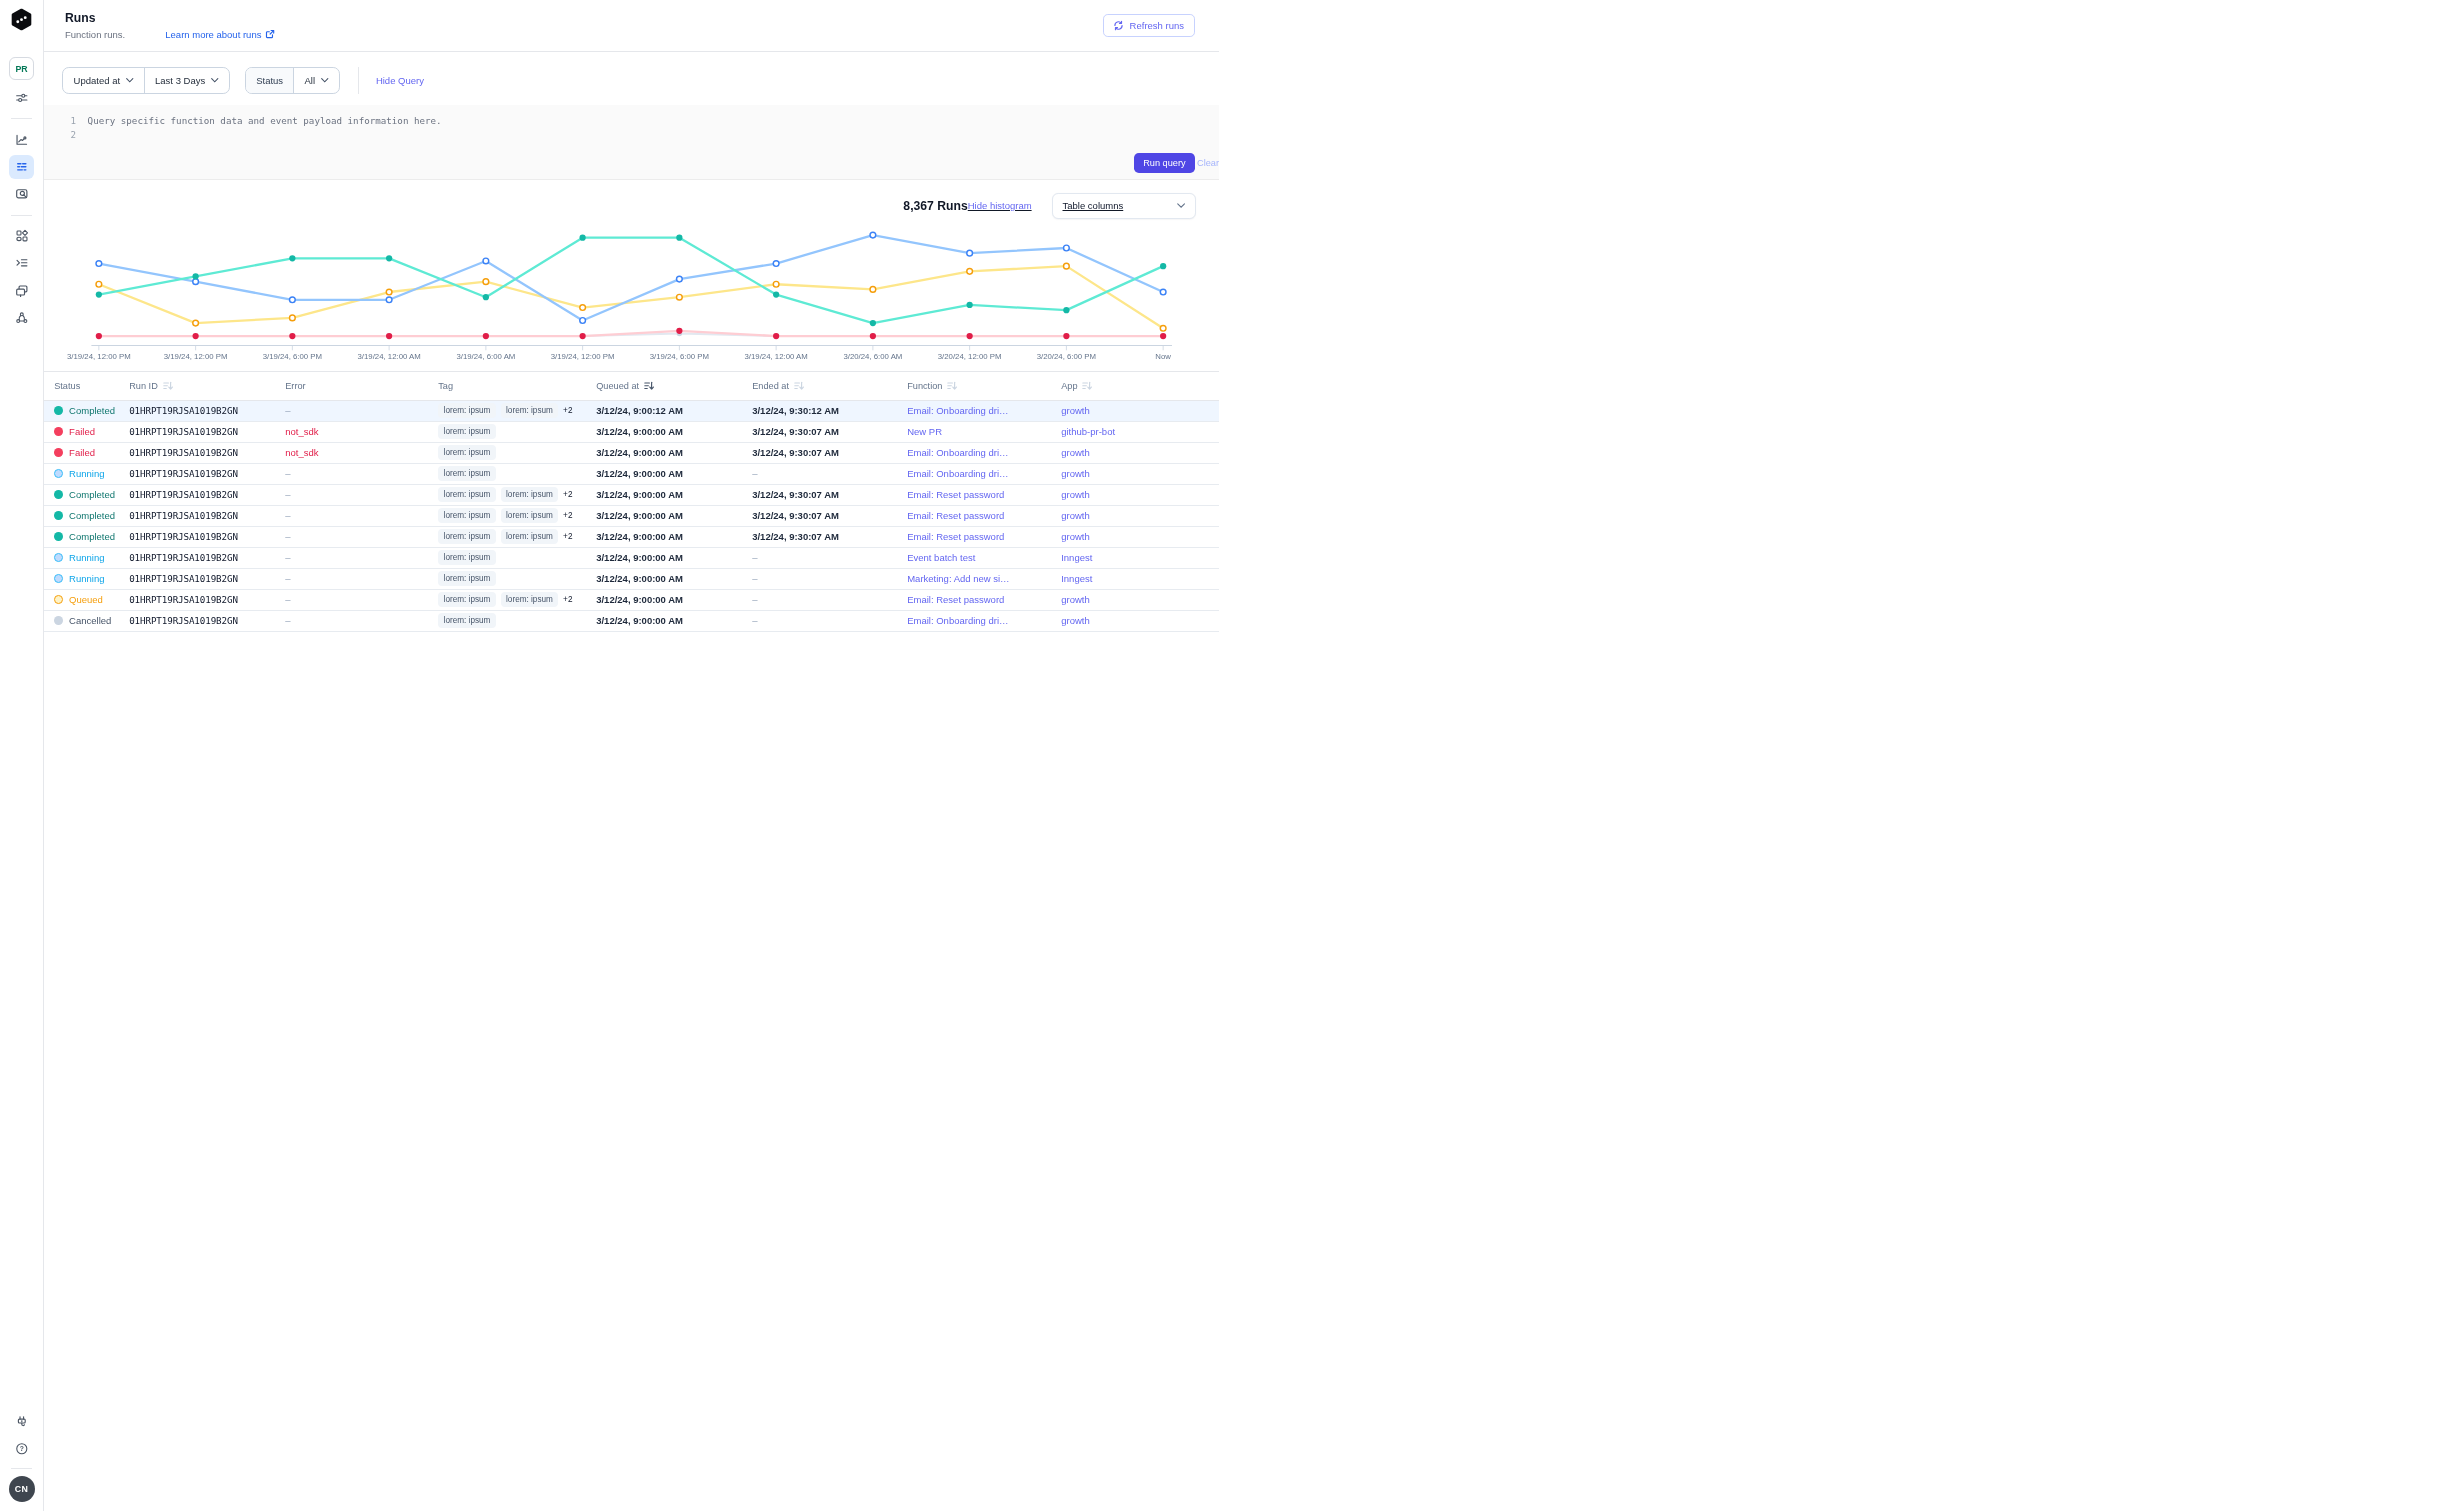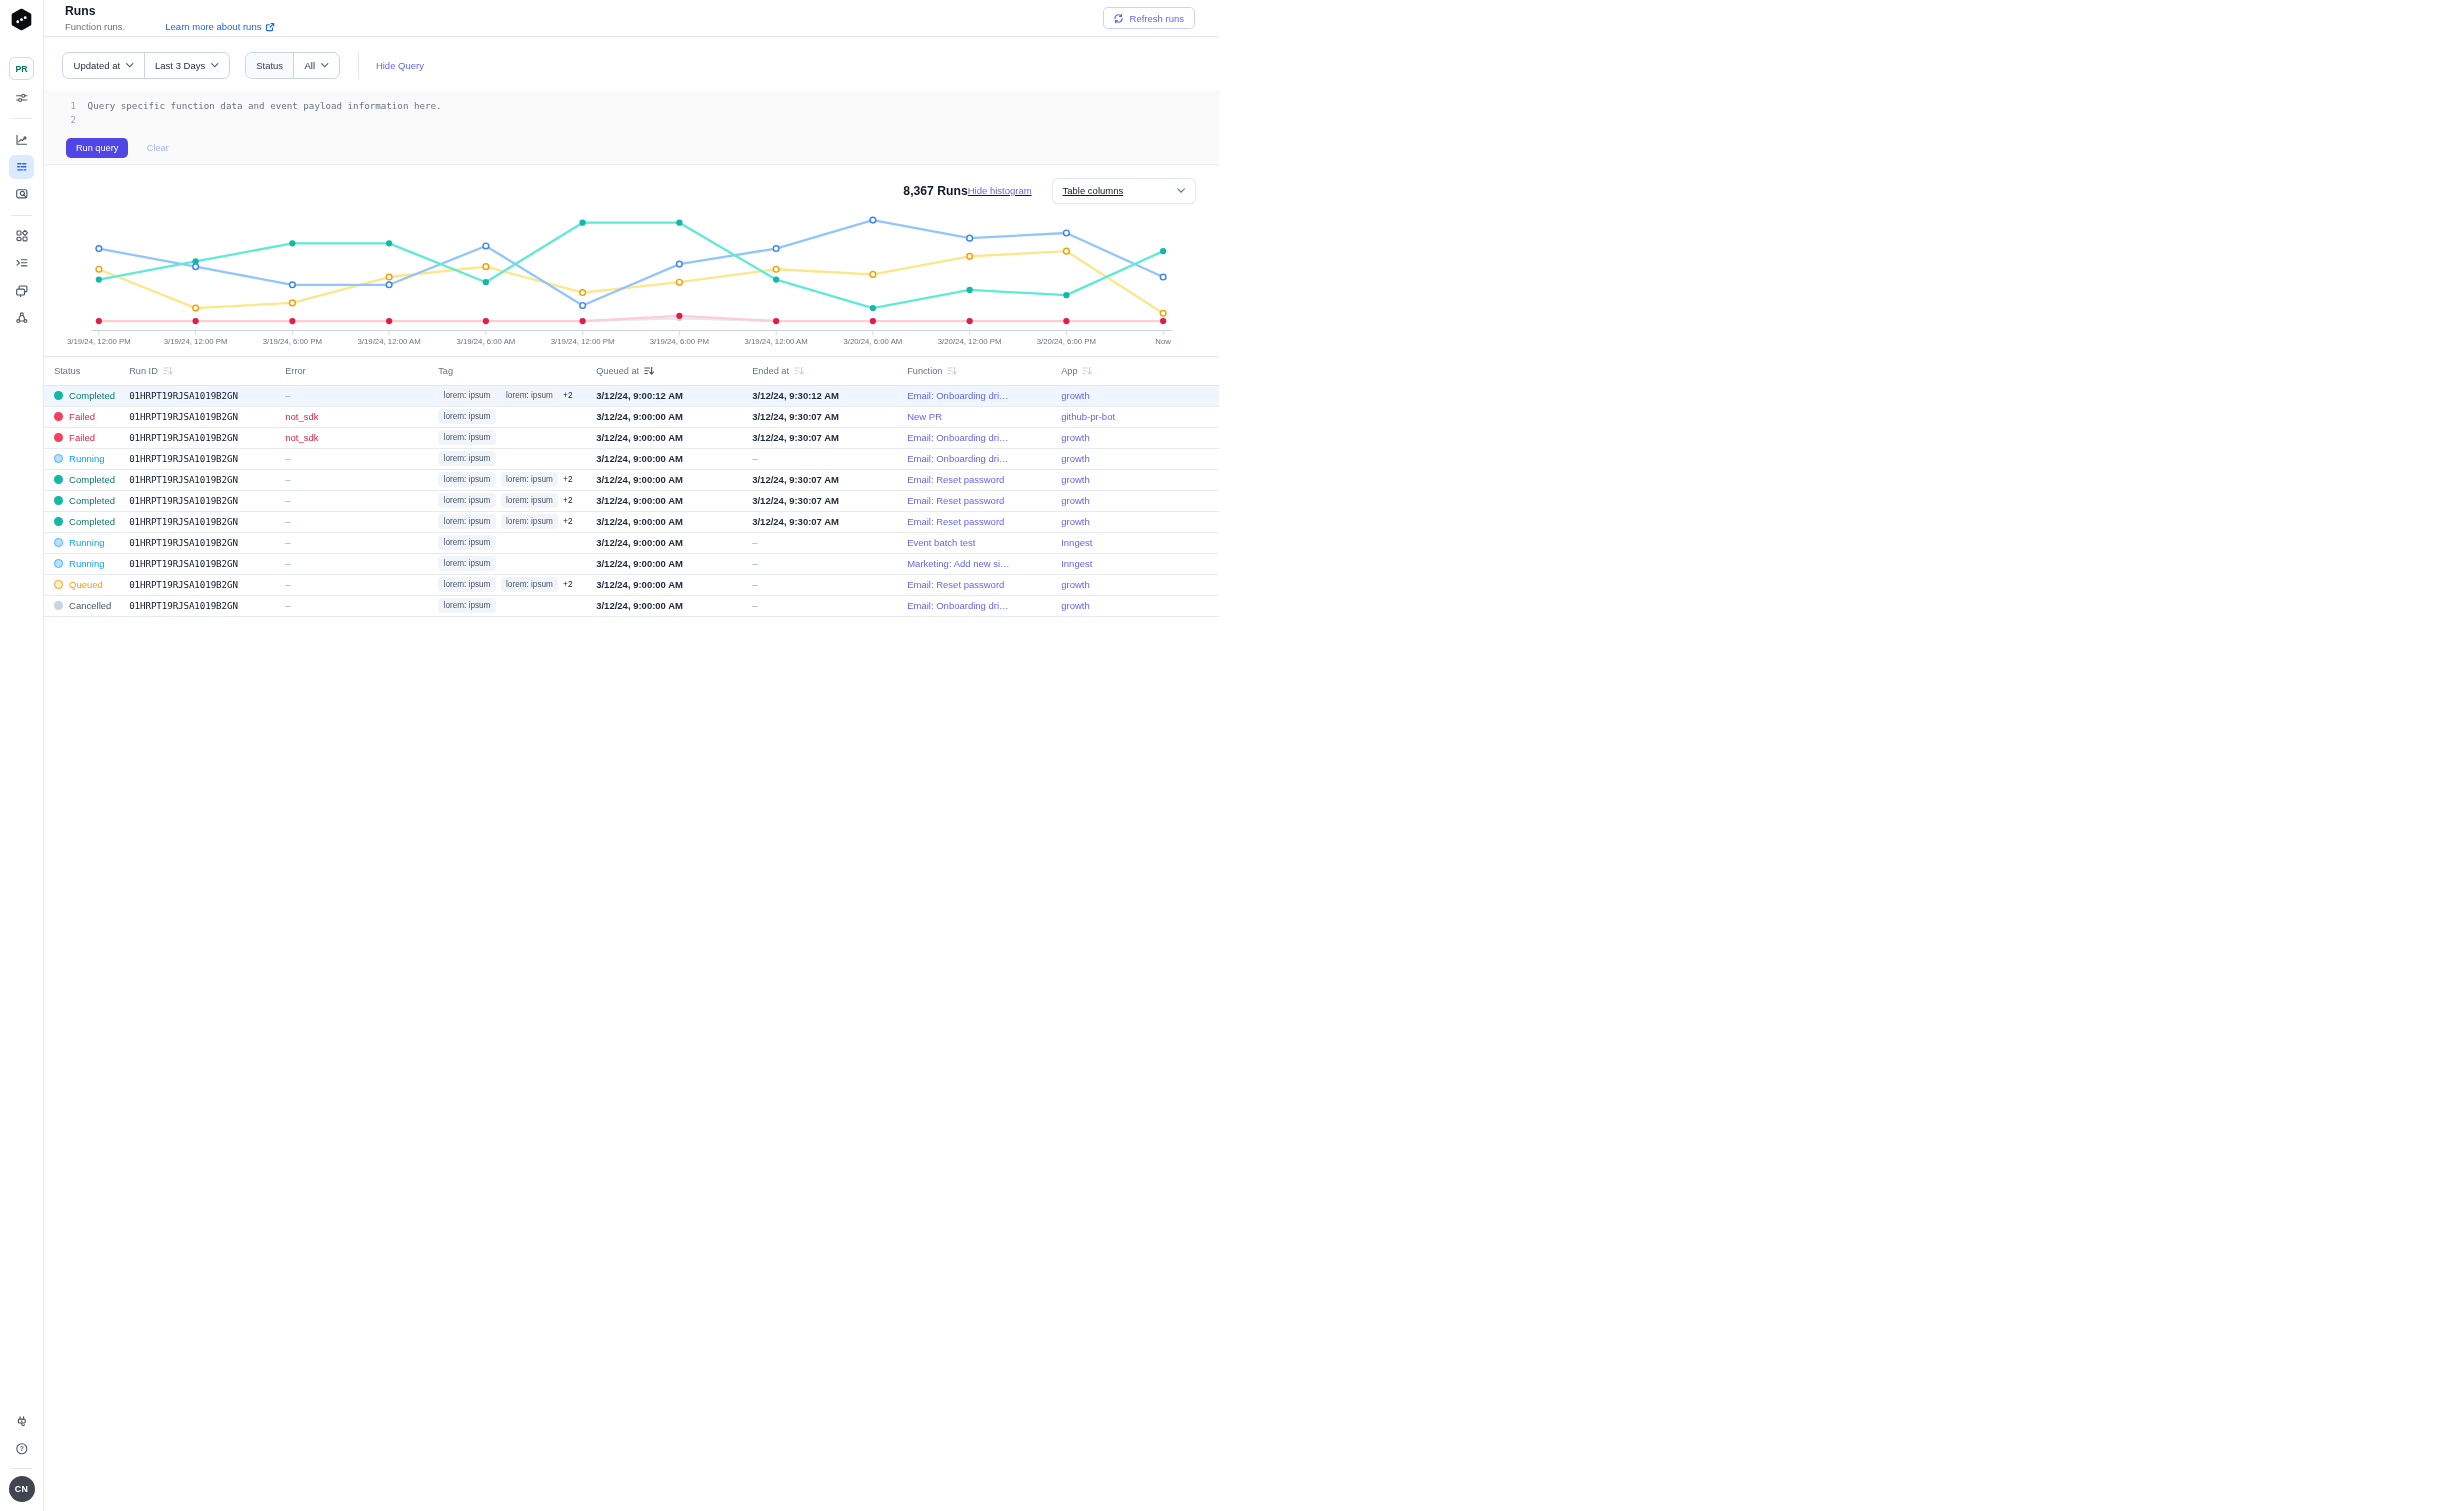--- a/index.html
+++ b/index.html
@@ -19,41 +19,41 @@
   .icon-btn.active { background:#dbeafe; }
   .s-icon { width:13.6px; height:13.6px; color:#4b5563; display:block; }
   .s-icon.blue { color:#2563eb; }
   .s-div { width:20.4px; border-top:0.7px solid #e5e7eb; margin:8.2px 0; }
   .mt8 { margin-top:5.4px; } .mt4 { margin-top:2.7px; }
   .s-bottom { margin-top:auto; display:flex; flex-direction:column; align-items:center; }
   .avatar { width:26px; height:26px; border-radius:50%; background:#3f464f; color:#fff;
     display:flex; align-items:center; justify-content:center; font-size:8.8px; font-weight:600; letter-spacing:0.3px; cursor:pointer; margin:6.8px 0 9.5px; }
   
   .main { margin-left:44px; }
-  .page-header { height:37px; border-bottom:0.7px solid #e5e7eb; display:flex; align-items:center; justify-content:space-between; padding:0 24.5px 0 21px; }
+  .page-header { height:52px; border-bottom:0.7px solid #e5e7eb; display:flex; align-items:center; justify-content:space-between; padding:0 24.5px 0 21px; }
   .page-title { font-size:12.2px; font-weight:700; color:#111827; line-height:1.25; }
   .page-sub { font-size:9.5px; color:#6b7280; margin-top:2px; display:flex; align-items:center; gap:4.1px; }
   .link-blue { color:#2563eb; cursor:pointer; text-decoration:none; display:inline-flex; align-items:center; gap:3.4px;margin-left:36px; }
   .btn-outline { display:flex; align-items:center; gap:5.4px; border:0.7px solid #c7d2fe; background:#fff; color:#6366f1;
     font-size:9.5px; font-weight:500; border-radius:4.8px; padding:4.8px 9.5px; cursor:pointer; font-family:inherit; }
   
   .filter-row { height:53px; display:flex; align-items:center; padding:4.1px 0 0 18.4px; gap:0; }
   .seg-group { display:flex; align-items:stretch; border:0.7px solid #cbd5e1; border-radius:6.8px; background:#fff; overflow:hidden; height:27px; }
   .seg { display:flex; align-items:center; gap:6.1px; padding:0 10.2px; font-size:9.5px; color:#1f2937; cursor:pointer; }
   .seg + .seg { border-left:0.7px solid #cbd5e1; }
   .seg.label { background:#f8fafc; color:#334155; cursor:default; }
   .filter-gap { width:15px; }
   .v-div { width:0.7px; height:27px; background:#e5e7eb; margin:0 17.7px; }
   .link-indigo { color:#6366f1; font-size:9.5px; font-weight:500; cursor:pointer; text-decoration:none; }
   
   .query-section { background:#fafafa; border-bottom:0.7px solid #ececec; height:75px; padding:8.8px 0 0 0; }
   .q-line { display:flex; font-family:"DejaVu Sans Mono", monospace; font-size:9.2px; line-height:14.3px; }
   .q-num { width:32px; text-align:right; color:#9aa3af; flex:none; }
   .q-text { margin-left:11.6px; color:#6b7280; white-space:pre; }
-  .q-actions { display:flex; align-items:center; gap:19px; margin:10.2px 0 0 22.4px; }
+  .q-actions { display:flex; align-items:center; gap:2px; margin:10.2px 0 0 22.4px;justify-content:flex-end; }
   .btn-primary { background:#4f46e5; color:#fff; border:none; border-radius:4.8px; padding:5.4px 9.5px; font-size:9.2px; font-weight:500; cursor:pointer; font-family:inherit; }
   .btn-ghost { background:none; border:none; color:#a5b4fc; font-size:9.2px; font-weight:500; cursor:pointer; font-family:inherit; padding:0; }
   
   .results-header { display:flex; align-items:center; justify-content:flex-end; padding:13.6px 23px 0 10.2px; height:38px; }
   .runs-count { font-size:12.2px; font-weight:700; color:#111827; }
   .rh-right { display:flex; align-items:center; gap:20.4px;text-decoration:underline; }
   .select-box { width:144px; height:26px; border:0.7px solid #e2e8f0; border-radius:6.1px; background:#fff; display:flex; align-items:center;
     justify-content:space-between; padding:0 9.5px; font-size:9.5px; color:#0f172a; cursor:pointer; box-shadow:0 0.7px 1.4px rgba(15,23,42,.04); }
   
   .chart-wrap { padding:1.4px 20.4px 0 10.2px; }

